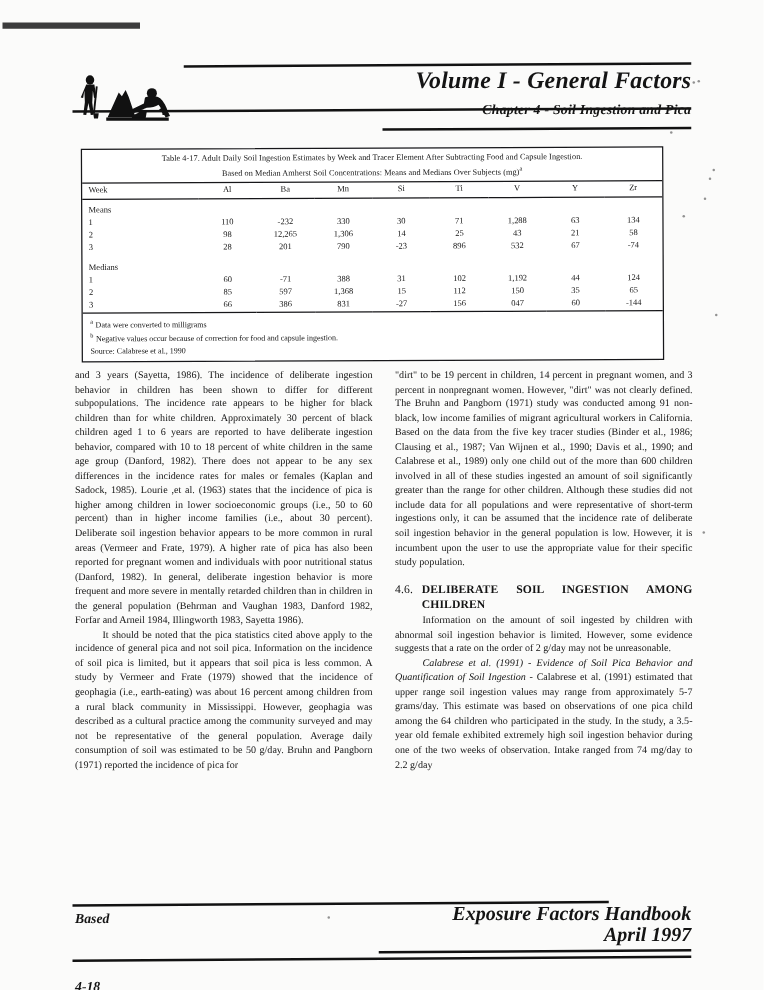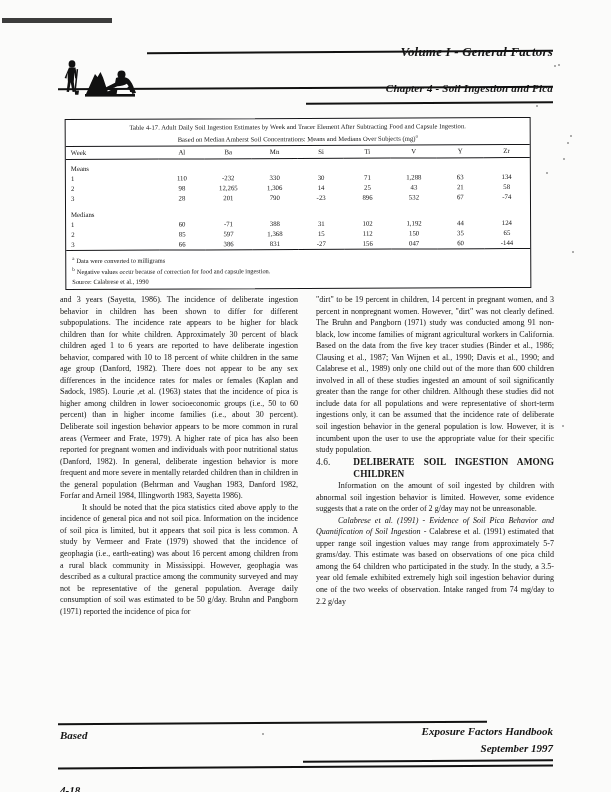--- a/index.html
+++ b/index.html
@@ -55,21 +55,21 @@
   .hdr-line {
     position: absolute;
     right: 0;
     text-align: right;
     font-style: italic;
     font-weight: bold;
     font-family: "Liberation Serif", "DejaVu Serif", serif;
     white-space: nowrap;
     letter-spacing: .2px;
   }
-  #hdr-volume  { top: 2px; font-size: 13px; }
+  #hdr-volume  { top: 12px; font-size: 19px; }
   #hdr-chapter { top: 40px; font-size: 11px; }
 
   
   #logo {
     position: absolute;
     left: 1px;
     top: 16px;
     width: 88px;
     height: 44px;
   }
@@ -155,22 +155,23 @@
   }
   .col p {
     margin: 0;
     text-indent: 0;
   }
   .col p.indent { text-indent: 22px; }
   .col p + p { margin-top: 0px; }
   .u { }
 
   .sec-head {
+    margin-top: 10px;
     display: flex;
-    gap: 23px;
+    gap: 7px;
     font-weight: bold;
     font-size: 9.3px;
     line-height: 12.2px;
     letter-spacing: .1px;
   }
   .sec-head .num { flex: none; font-weight: normal; }
   .sec-head .ttl { flex: 1; }
   .sec-body { margin-top: 1px; }
   .studytitle { font-style: italic; }
 
@@ -195,21 +196,21 @@
     line-height: 15px;
   }
   #ftr-page  { top: 6px; }
   #ftr-pgnum { top: 21px; margin-top: 40px; }
   .ftr-right {
     position: absolute;
     right: 0;
     text-align: right;
     font-style: italic;
     font-weight: bold;
-    font-size: 11px;
+    font-size: 16px;
     line-height: 15px;
     white-space: nowrap;
   }
   #ftr-title { top: 2px; }
   #ftr-date  { top: 19px; }
 </style>
 </head>
 <body>
 
 <div id="page">
@@ -395,16 +396,16 @@
   </div>
 
   <div id="footer">
     <div class="rule" id="ftr-rule-top"></div>
     <div class="rule" id="ftr-rule-mid"></div>
     <div class="rule" id="ftr-rule-bot"></div>
 
     <div class="ftr-left" id="ftr-page">Based</div>
     <div class="ftr-left" id="ftr-pgnum">4-18</div>
     <div class="ftr-right" id="ftr-title">Exposure Factors Handbook</div>
-    <div class="ftr-right" id="ftr-date">September 1997</div>
+    <div class="ftr-right" id="ftr-date">April 1997</div>
   </div>
 
 </div>
 
 </body></html>

